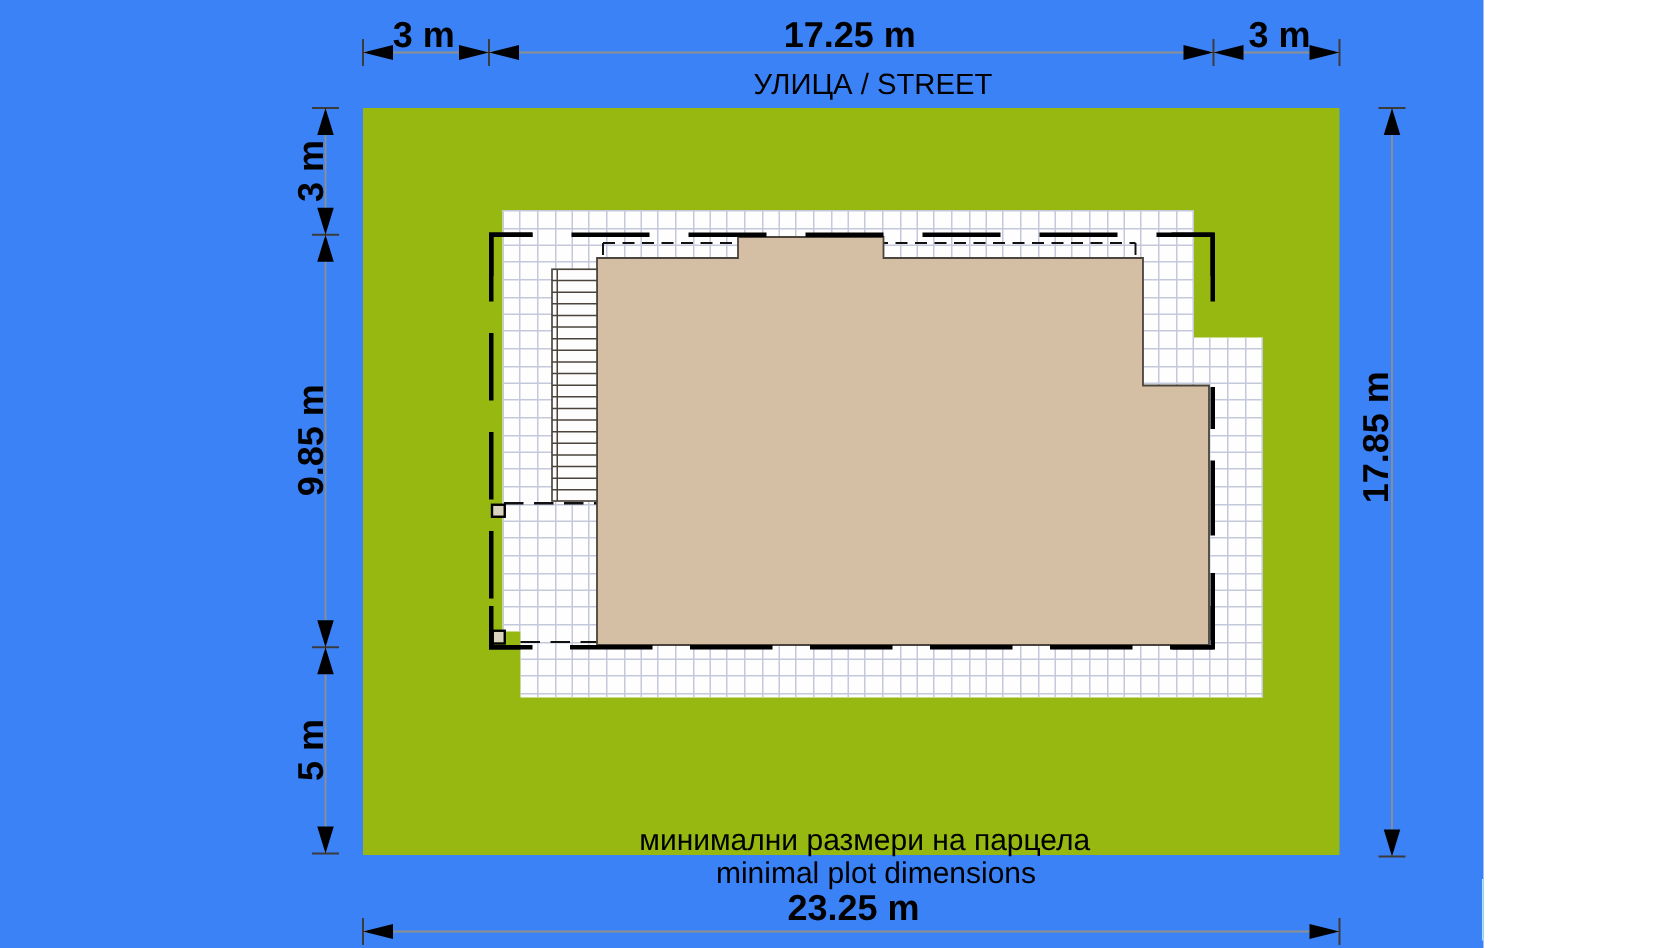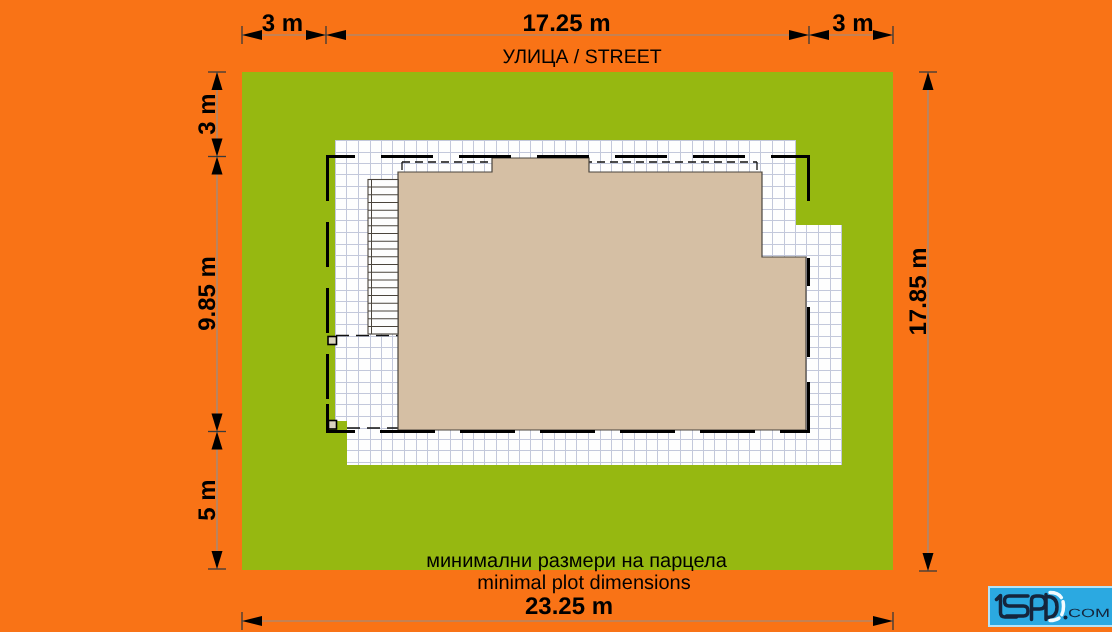--- a/index.html
+++ b/index.html
@@ -1,17 +1,17 @@
 <!DOCTYPE html>
 <html><head>
 <meta charset="utf-8">
 <style>
   html,body{margin:0;padding:0;background:#ffffff;-webkit-font-smoothing:antialiased;}
   text{text-rendering:geometricPrecision;}
-  #page{position:relative;width:1112px;height:632px;background:#f97316;overflow:hidden;
+  #page{position:relative;width:989px;height:632px;background:#3b82f6;overflow:hidden;
         font-family:"Liberation Sans", sans-serif;}
   svg{position:absolute;left:0;top:0;}
 </style>
 </head>
 <body>
 <div id="page">
 <svg width="1120" height="632" viewBox="0 0 1120 632">
   <defs>
     <clipPath id="gridclip">
       <polygon points="335,140 796,140 796,225 842,225 842,465 347,465 347,421 335,421"></polygon>

